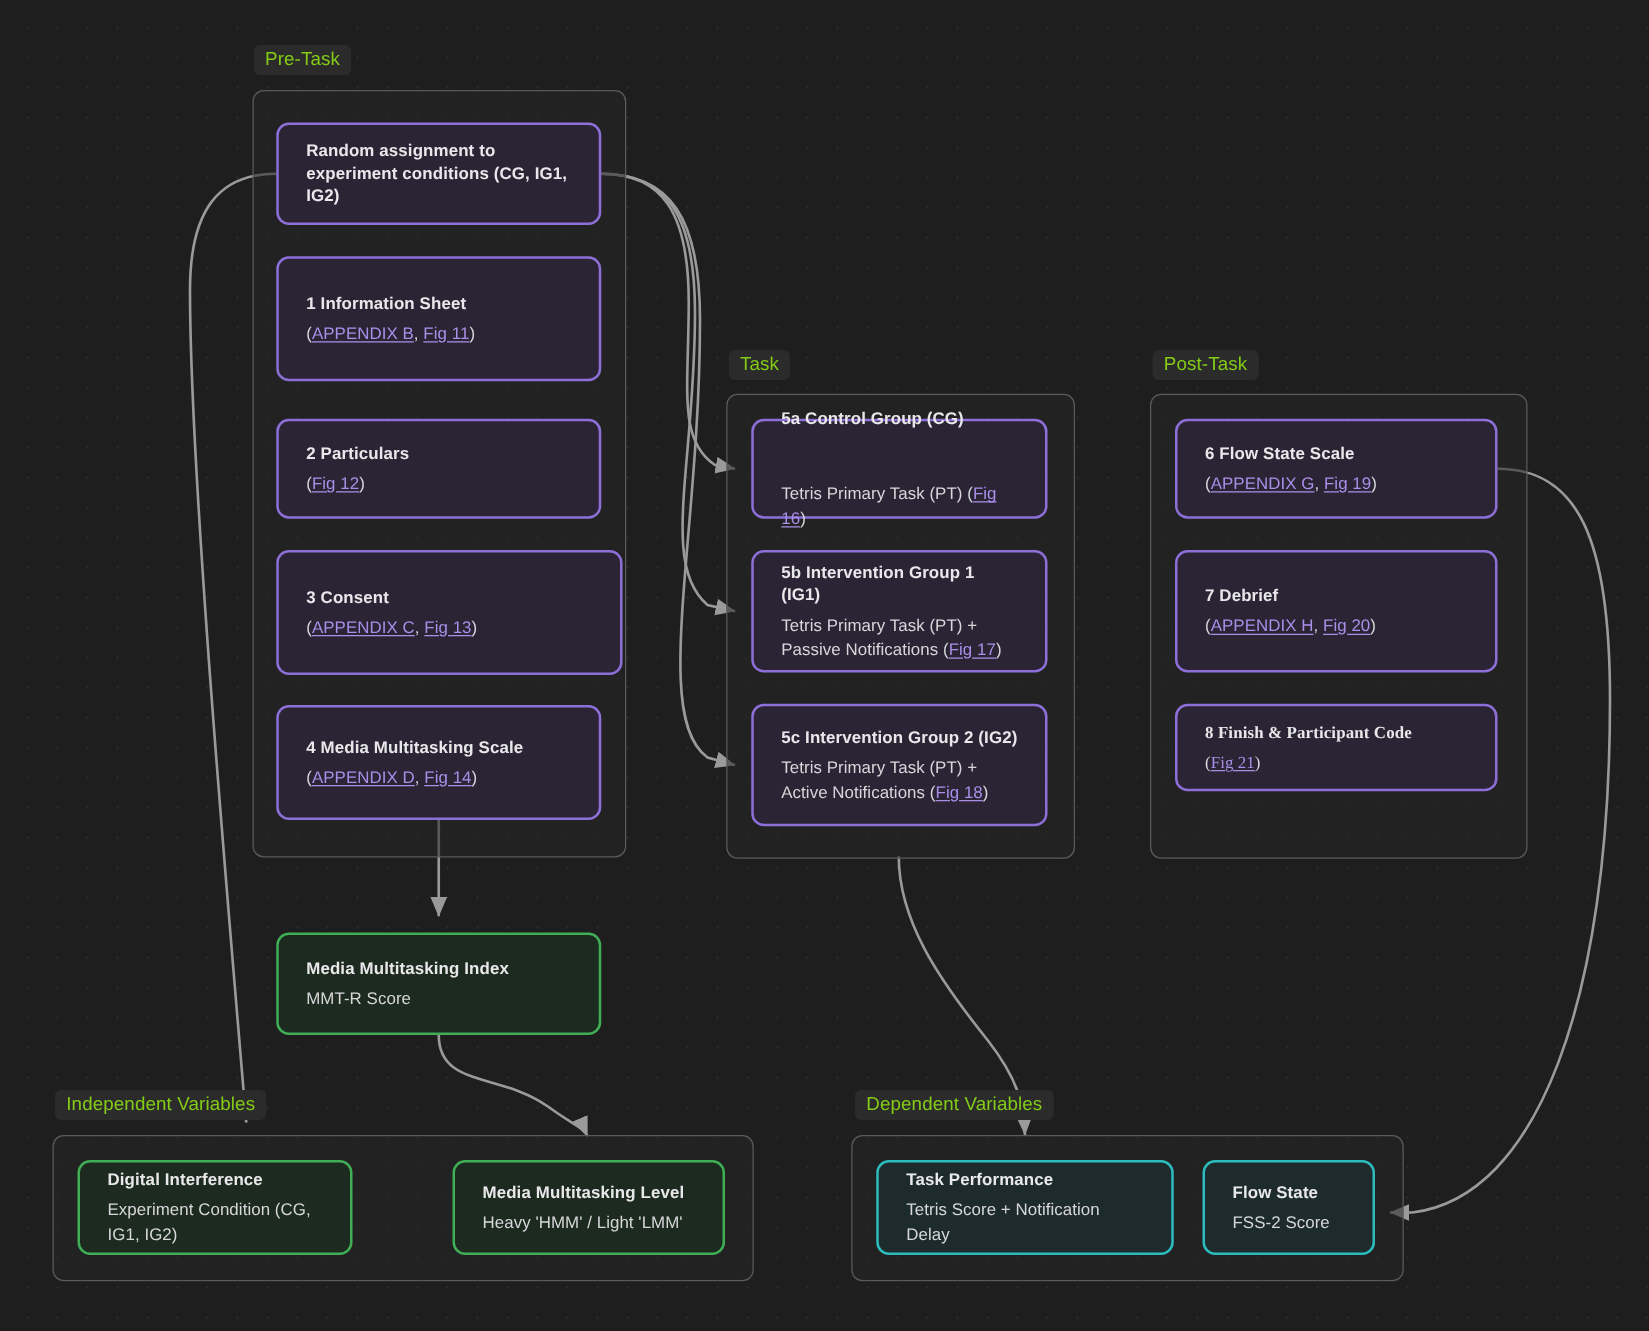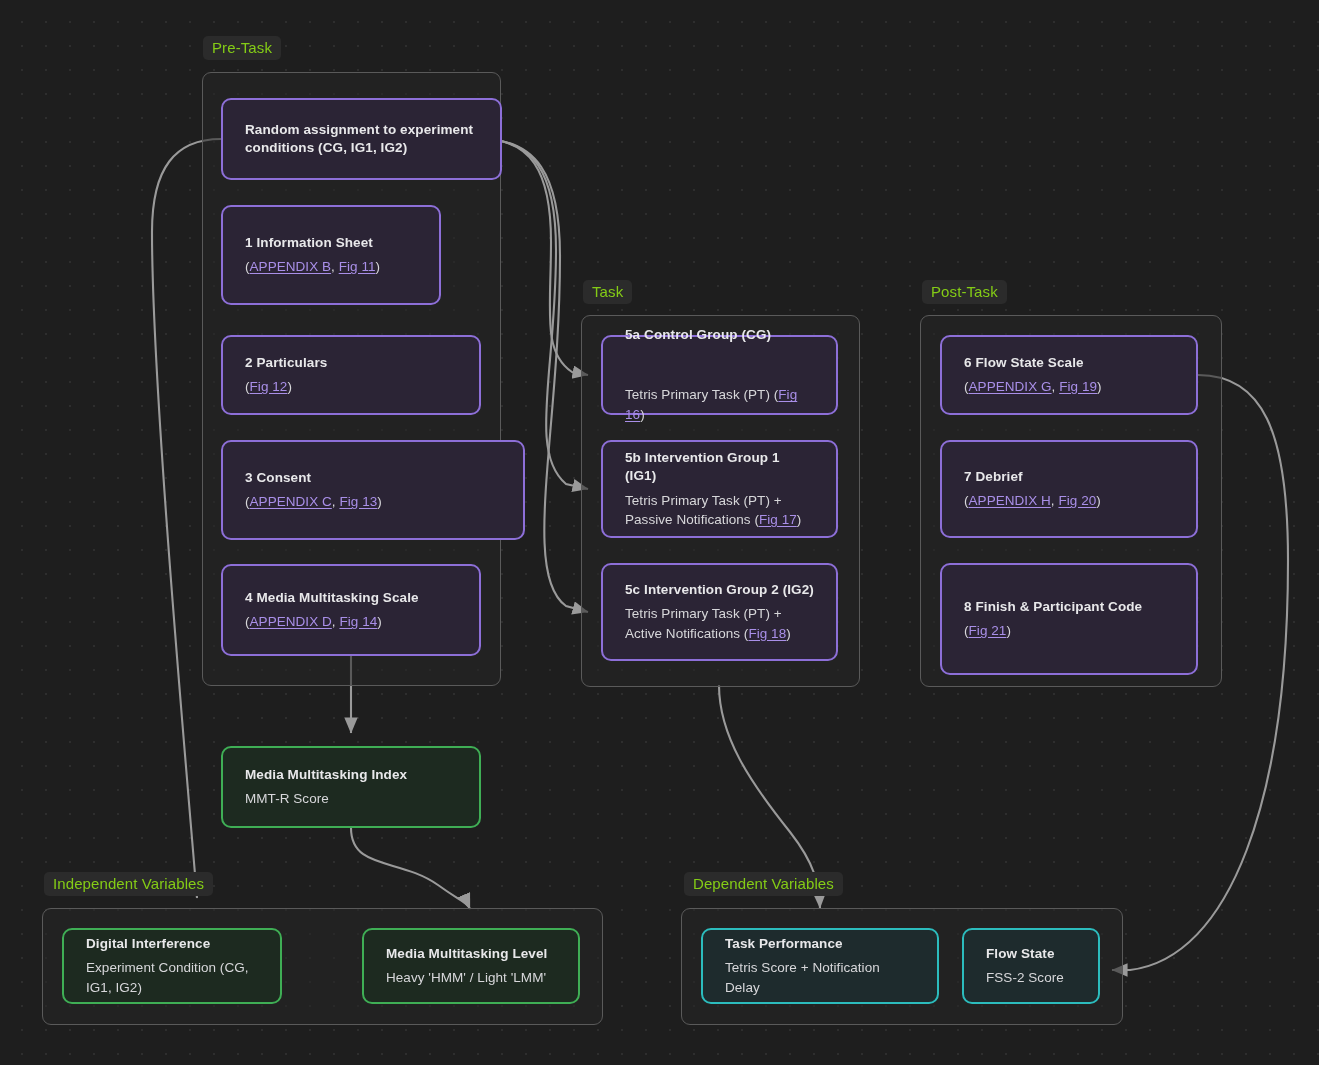--- a/index.html
+++ b/index.html
@@ -127,35 +127,35 @@
     <path class="edge" marker-end="url(#arrow)" d="M351,828 C351,870 400,858 438,885 C460,901 467,902 470,909"></path>
 
     <path class="edge" marker-end="url(#arrow)" d="M719,685 C719,736 750,782 790,832 C815,864 819,884 820,908"></path>
 
     <path class="edge" marker-end="url(#arrow)" d="M1198,375 C1262,375 1288,430 1288,560 C1288,800 1230,958 1130,970 L1112,970"></path>
   </svg>
 
   <div class="group-label" style="left:203px; top:36px;">Pre-Task</div>
   <div class="group" style="left:202px; top:72px; width:297px; height:612px;"></div>
 
-  <div class="node purple" style="left:221px; top:98px; width:281px; height:82px;">
+  <div class="node purple" style="left:221px; top:98px; width:260px; height:82px;">
     <div class="title">Random assignment to experiment conditions (CG, IG1, IG2)</div>
   </div>
 
-  <div class="node purple" style="left:221px; top:205px; width:220px; height:100px;">
+  <div class="node purple" style="left:221px; top:205px; width:260px; height:100px;">
     <div class="title">1 Information Sheet</div>
     <div class="sub"><span class="paren">(</span><a class="ref">APPENDIX B</a><span class="paren">, </span><a class="ref">Fig 11</a><span class="paren">)</span></div>
   </div>
 
   <div class="node purple" style="left:221px; top:335px; width:260px; height:80px;">
     <div class="title">2 Particulars</div>
     <div class="sub"><span class="paren">(</span><a class="ref">Fig 12</a><span class="paren">)</span></div>
   </div>
 
-  <div class="node purple" style="left:221px; top:440px; width:304px; height:100px;">
+  <div class="node purple" style="left:221px; top:440px; width:277px; height:100px;">
     <div class="title">3 Consent</div>
     <div class="sub"><span class="paren">(</span><a class="ref">APPENDIX C</a><span class="paren">, </span><a class="ref">Fig 13</a><span class="paren">)</span></div>
   </div>
 
   <div class="node purple" style="left:221px; top:564px; width:260px; height:92px;">
     <div class="title">4 Media Multitasking Scale</div>
     <div class="sub"><span class="paren">(</span><a class="ref">APPENDIX D</a><span class="paren">, </span><a class="ref">Fig 14</a><span class="paren">)</span></div>
   </div>
 
   <div class="group-label" style="left:583px; top:280px;">Task</div>
@@ -182,21 +182,21 @@
   <div class="node purple" style="left:940px; top:335px; width:258px; height:80px;">
     <div class="title">6 Flow State Scale</div>
     <div class="sub"><span class="paren">(</span><a class="ref">APPENDIX G</a><span class="paren">, </span><a class="ref">Fig 19</a><span class="paren">)</span></div>
   </div>
 
   <div class="node purple" style="left:940px; top:440px; width:258px; height:98px;">
     <div class="title">7 Debrief</div>
     <div class="sub"><span class="paren">(</span><a class="ref">APPENDIX H</a><span class="paren">, </span><a class="ref">Fig 20</a><span class="paren">)</span></div>
   </div>
 
-  <div class="node purple" style="left:940px; top:563px; width:258px; height:112px;">
+  <div class="node purple" style="left:940px; top:563px; width:258px; height:70px;font-family:Liberation Serif, serif;">
     <div class="title">8 Finish &amp; Participant Code</div>
     <div class="sub"><span class="paren">(</span><a class="ref">Fig 21</a><span class="paren">)</span></div>
   </div>
 
   <div class="node green" style="left:221px; top:746px; width:260px; height:82px;">
     <div class="title">Media Multitasking Index</div>
     <div class="sub">MMT-R Score</div>
   </div>
 
   <div class="group-label" style="left:44px; top:872px;">Independent Variables</div>

